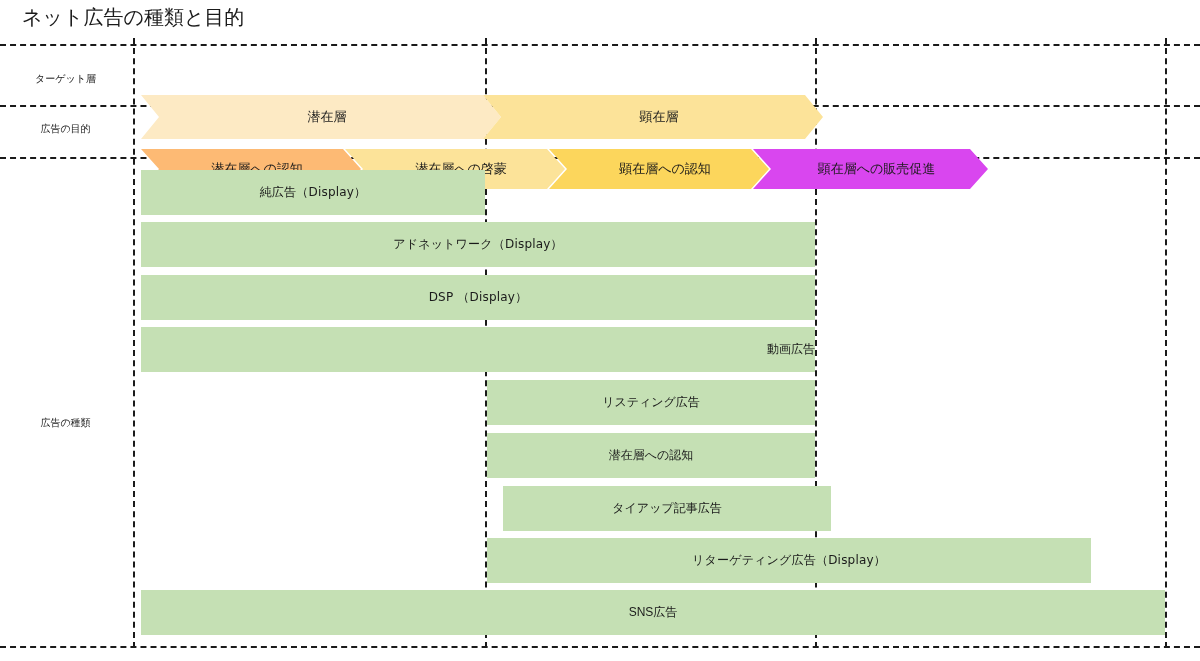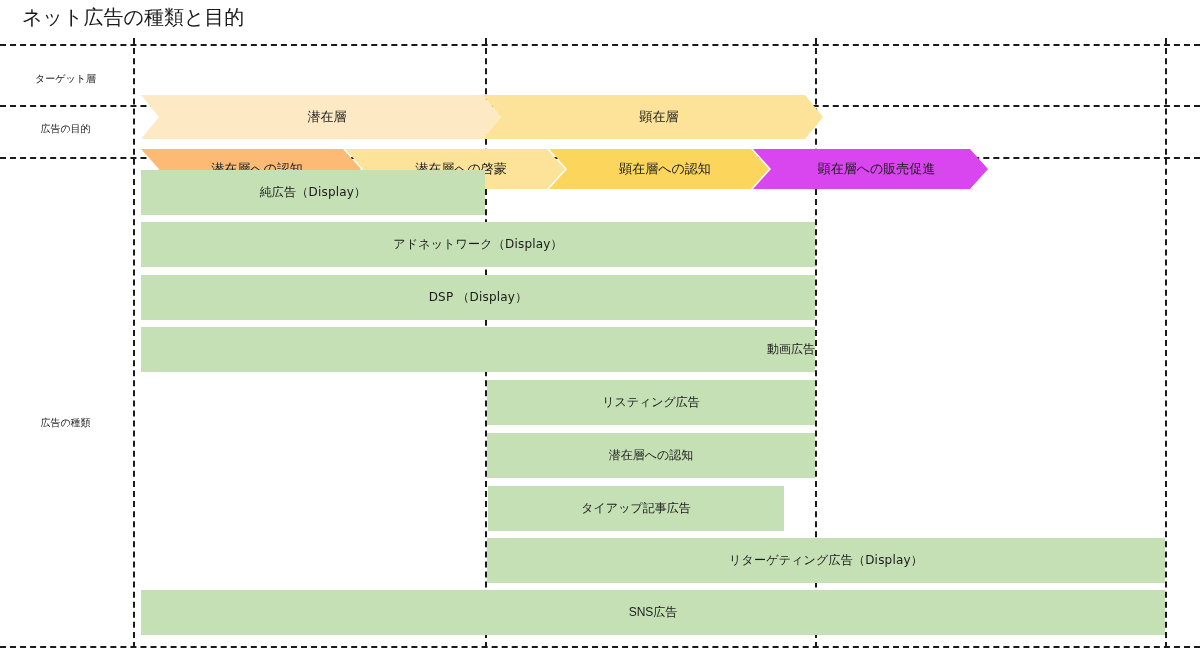--- a/index.html
+++ b/index.html
@@ -163,25 +163,25 @@
   </div>
 
   <div class="bar" style="left:487px; top:380px; width:328px; height:45px;">
     <span class="barlabel">リスティング広告</span>
   </div>
 
   <div class="bar" style="left:487px; top:433px; width:328px; height:45px;">
     <span class="barlabel">潜在層への認知</span>
   </div>
 
-  <div class="bar" style="left:488px; top:486px; width:296px; height:45px;text-align:right;">
+  <div class="bar" style="left:503px; top:486px; width:328px; height:45px;text-align:right;">
     <span class="barlabel">タイアップ記事広告</span>
   </div>
 
-  <div class="bar" style="left:487px; top:538px; width:678px; height:45px;">
+  <div class="bar" style="left:487px; top:538px; width:604px; height:45px;">
     <span class="barlabel mono">リターゲティング広告（Display）</span>
   </div>
 
   <div class="bar" style="left:141px; top:590px; width:1024px; height:45px;">
     <span class="barlabel">SNS広告</span>
   </div>
 
 </div>
 
 </body></html>

